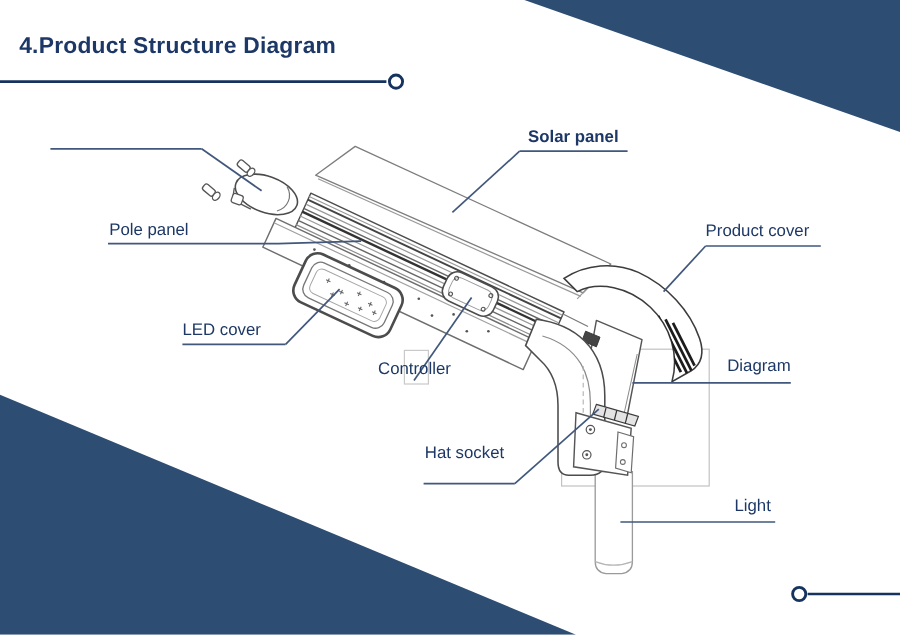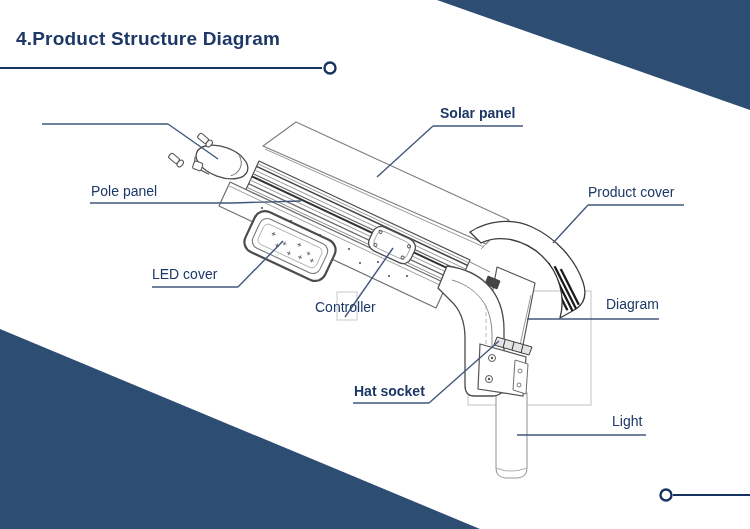--- a/index.html
+++ b/index.html
@@ -206,19 +206,19 @@
       <line x1="527" y1="319" x2="659" y2="319"></line>
       <line x1="517" y1="435" x2="646" y2="435"></line>
     </g>
   </svg>
 
   <div class="page-title">4.Product Structure Diagram</div>
 
   <div class="part-label" style="left:91px;top:183px;">Pole panel</div>
   <div class="part-label" style="left:152px;top:266px;">LED cover</div>
   <div class="part-label" style="left:271px;top:299px;margin-left:44px;">Controller</div>
-  <div class="part-label" style="left:354px;top:383px;font-weight:bold;">Hat socket</div>
+  <div class="part-label" style="left:354px;top:369px;">Hat socket</div>
   <div class="part-label" style="left:440px;top:105px;font-weight:bold;">Solar panel</div>
   <div class="part-label" style="left:588px;top:184px;">Product cover</div>
   <div class="part-label" style="left:606px;top:296px;">Diagram</div>
   <div class="part-label" style="left:612px;top:413px;">Light</div>
 
 </div>
 
 </body></html>

